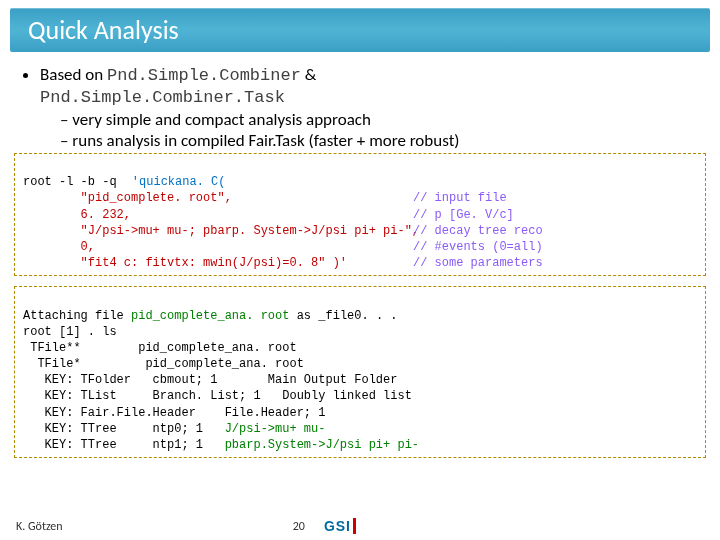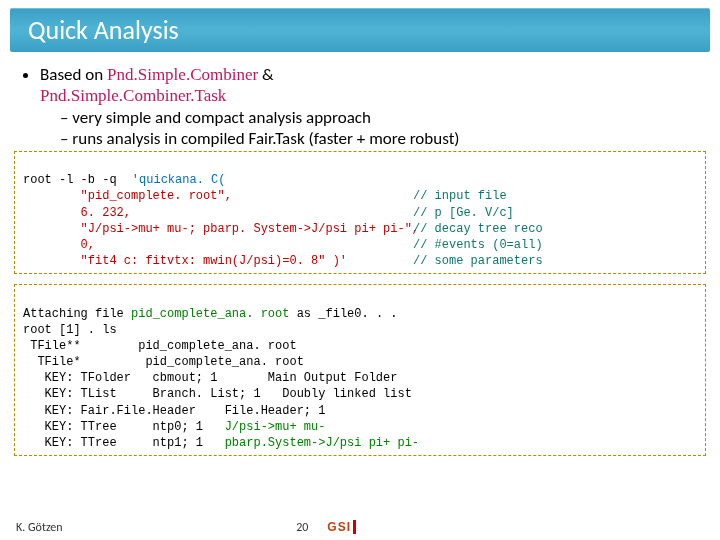--- a/index.html
+++ b/index.html
@@ -29,21 +29,21 @@
   }
   .content {
     padding: 8px 22px 0 22px;
     font-size: 17px;
     color: #000;
     line-height: 1.25;
   }
   .content ul { margin:0; padding-left:18px; list-style:disc;}
   .content ul ul { list-style:none; padding-left:20px; }
   .content ul ul li::before { content:"– "; }
-  .cls { font-family: Liberation Serif, serif; color:#be185d; font-size:17px;}
+  .cls { font-family: Liberation Mono, monospace; color:#404040; font-size:17px;}
   .codebox {
     margin: 2px 14px 6px 14px;
     border: 1.5px dashed #b28b00;
     background: #fff;
     font-family: "Courier New", monospace;
     font-size: 12px;
     line-height: 1.35;
     padding: 4px 8px;
     white-space: pre;
     color:#000;
@@ -56,37 +56,37 @@
     font-family: "Courier New", monospace;
     font-size: 12px;
     line-height: 1.35;
     padding: 4px 8px;
     white-space: pre;
     color:#000;
   }
   .c-blue { color:#0070c0;margin-left:8px; }
   .c-red  { color:#c00000; }
   .c-green{ color:#008000; }
-  .c-gray { color:#0f766e;text-align:center; }
+  .c-gray { color:#8b5cf6;text-align:center; }
   .line-flex { display:flex; }
   .leftcol { width:390px; }
   .footer {
     position:absolute;
     bottom:6px; left:0; right:12px;
     display:flex;
     font-size:12px; color:#333;
     padding:0 16px;
     align-items:center;
   }
   .footer .auth { width:200px; }
   .footer .mid { flex:1; text-align:center; }
   .footer .pg { width:140px; text-align:right; display:flex; align-items:center; justify-content:flex-end; gap:19px;}
   .gsi-logo {
     display:inline-flex; font-weight:900; font-family:Arial,sans-serif;
-    font-size:12px; letter-spacing:1px; color:#c2410c;
+    font-size:14px; letter-spacing:1px; color:#0369a1;
   }
   .gsi-logo .bar { width:3px; background:#c00; margin-left:2px;}
 </style>
 </head>
 <body>
 
 <div class="title-bar">
   <span class="title-text">Quick Analysis</span>
 </div>
 

